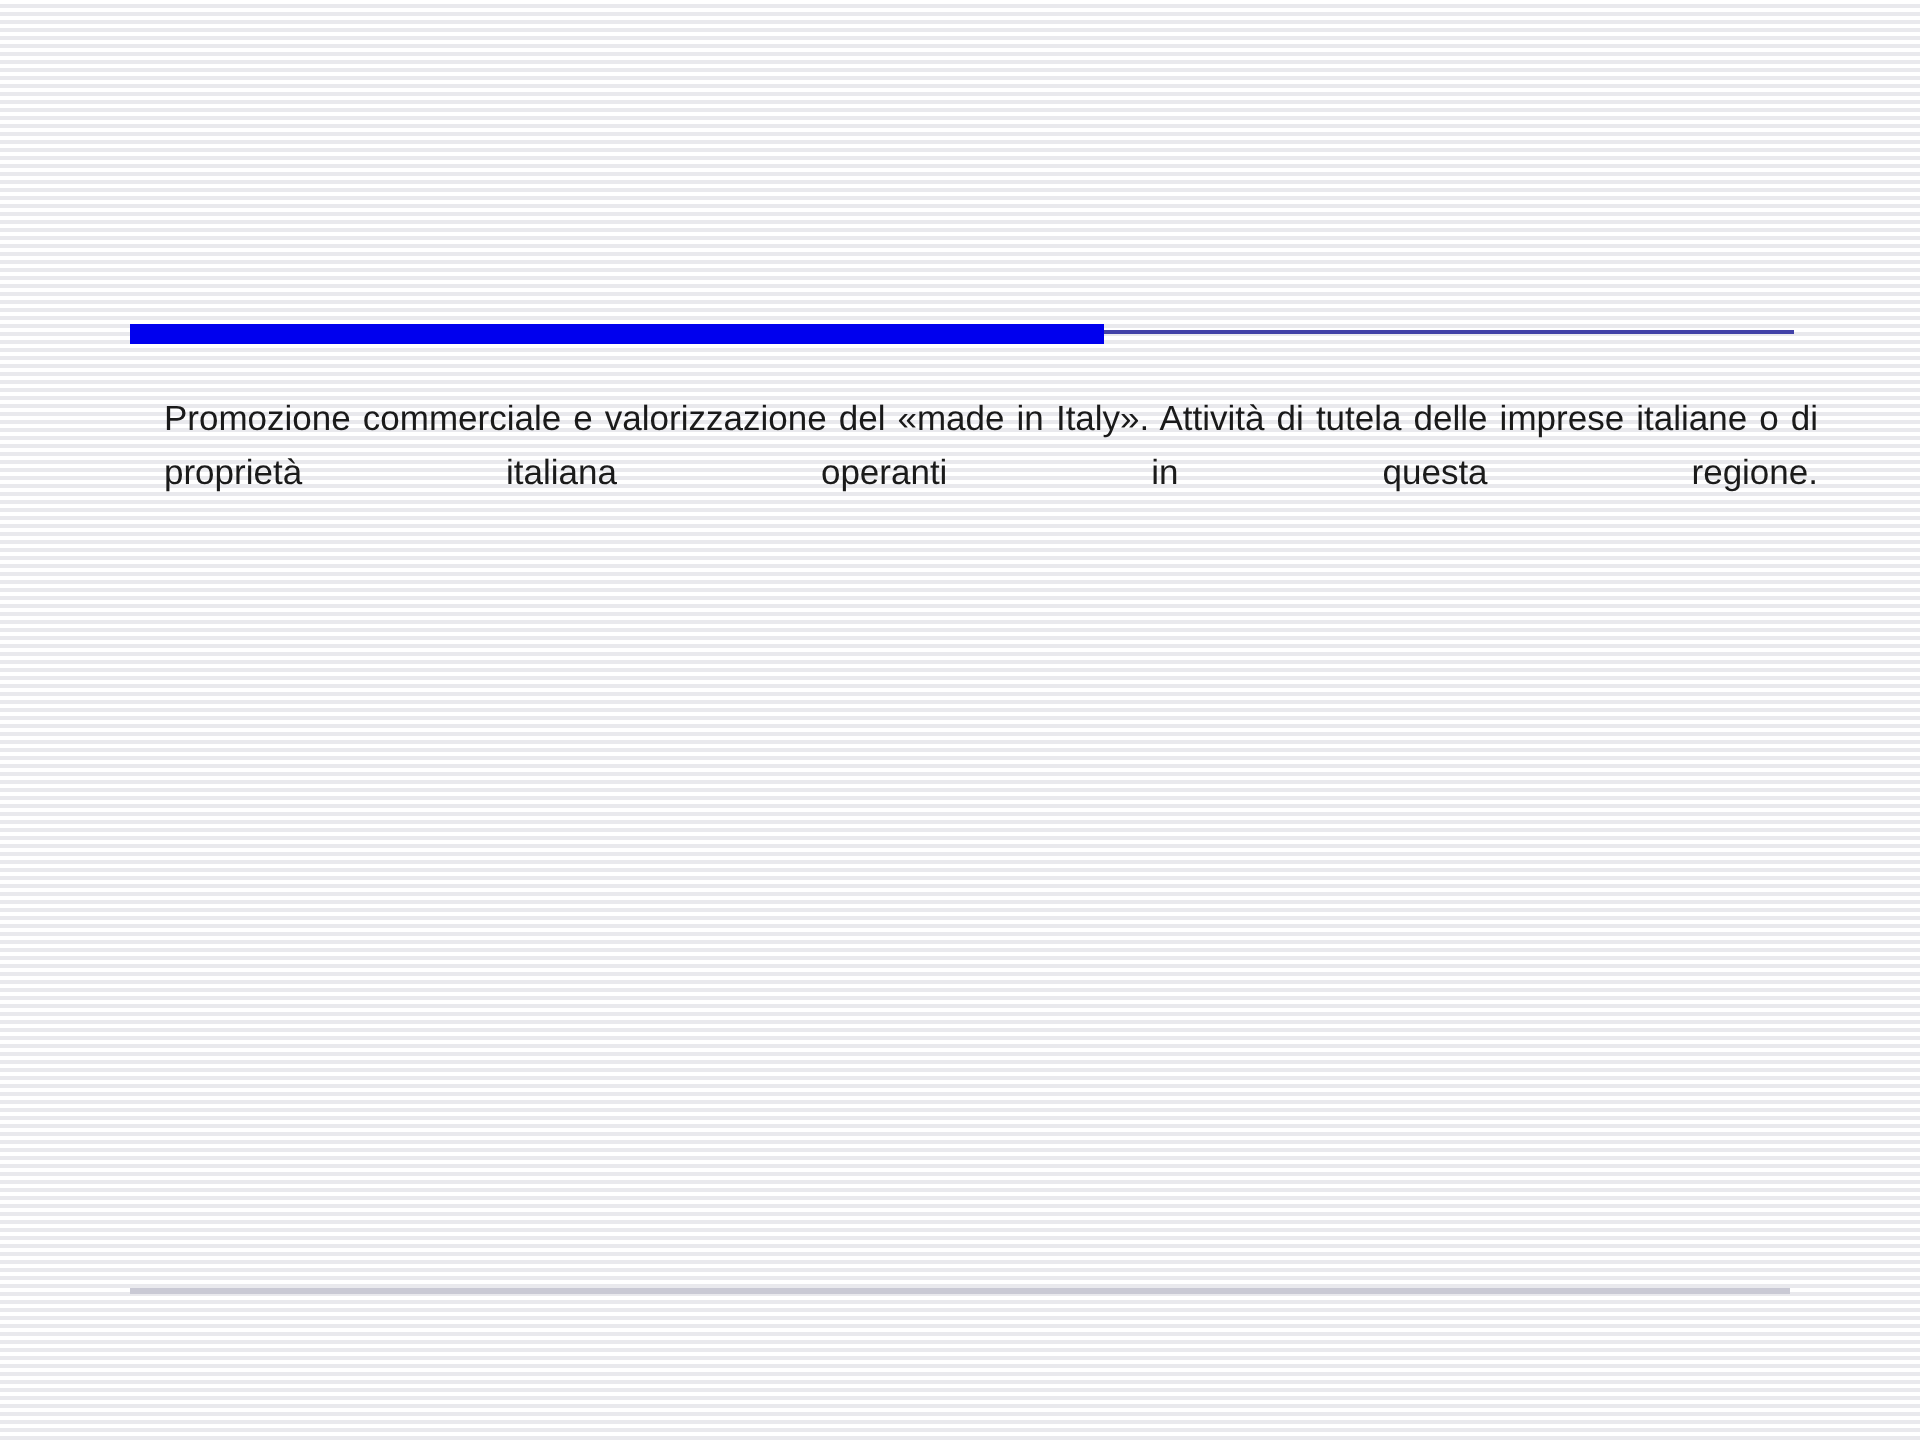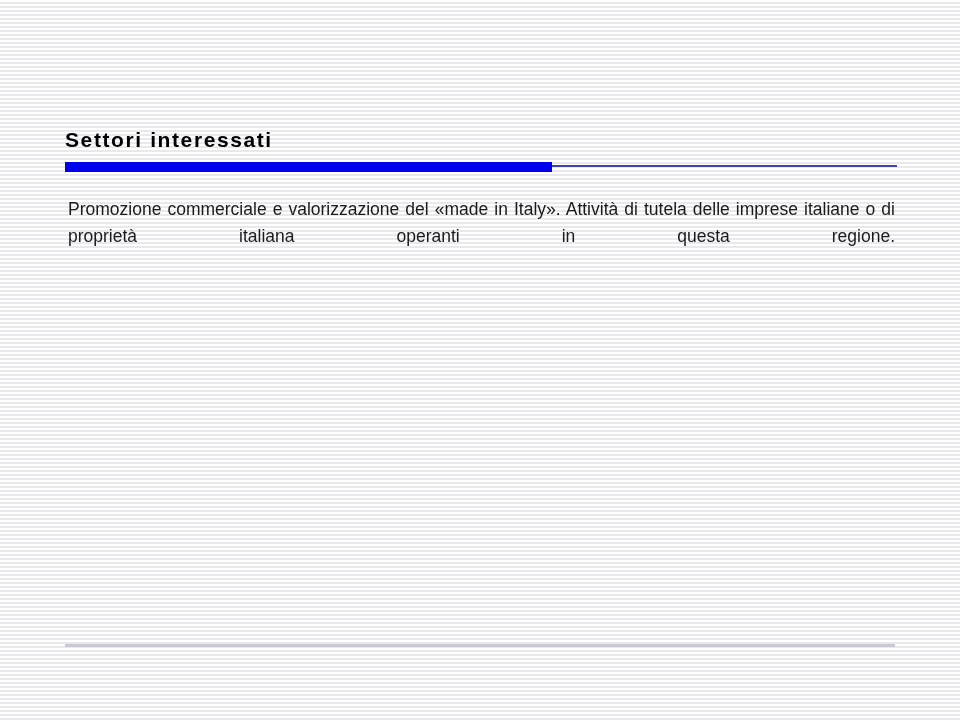--- a/index.html
+++ b/index.html
@@ -72,21 +72,21 @@
     left: 487px;
     top: 3px;
     width: 345px;
     height: 2px;
     background-color: #4242a8;
   }
 
   
   .body-block {
     position: absolute;
-    left: 68px;
+    left: 82px;
     top: 196px;
     width: 827px;
   }
 
   .body-text {
     margin: 0;
     font-size: 17.5px;
     line-height: 27px;
     color: #1a1a1a;
     text-align: justify;
@@ -109,23 +109,20 @@
     width: 830px;
     height: 3px;
     background-color: #c9c9d4;
   }
 </style>
 </head>
 <body>
 
 <div class="slide">
 
-  <div class="title-block">
-    <h1 class="slide-title">Settori interessati</h1>
-  </div>
 
   <div class="title-rule">
     <div class="title-rule-fill"></div>
     <div class="title-rule-line"></div>
   </div>
 
   <div class="body-block">
     <p class="body-text">Promozione commerciale e valorizzazione del «made in Italy». Attività di tutela delle imprese italiane o di proprietà italiana operanti in questa regione.</p>
   </div>
 

